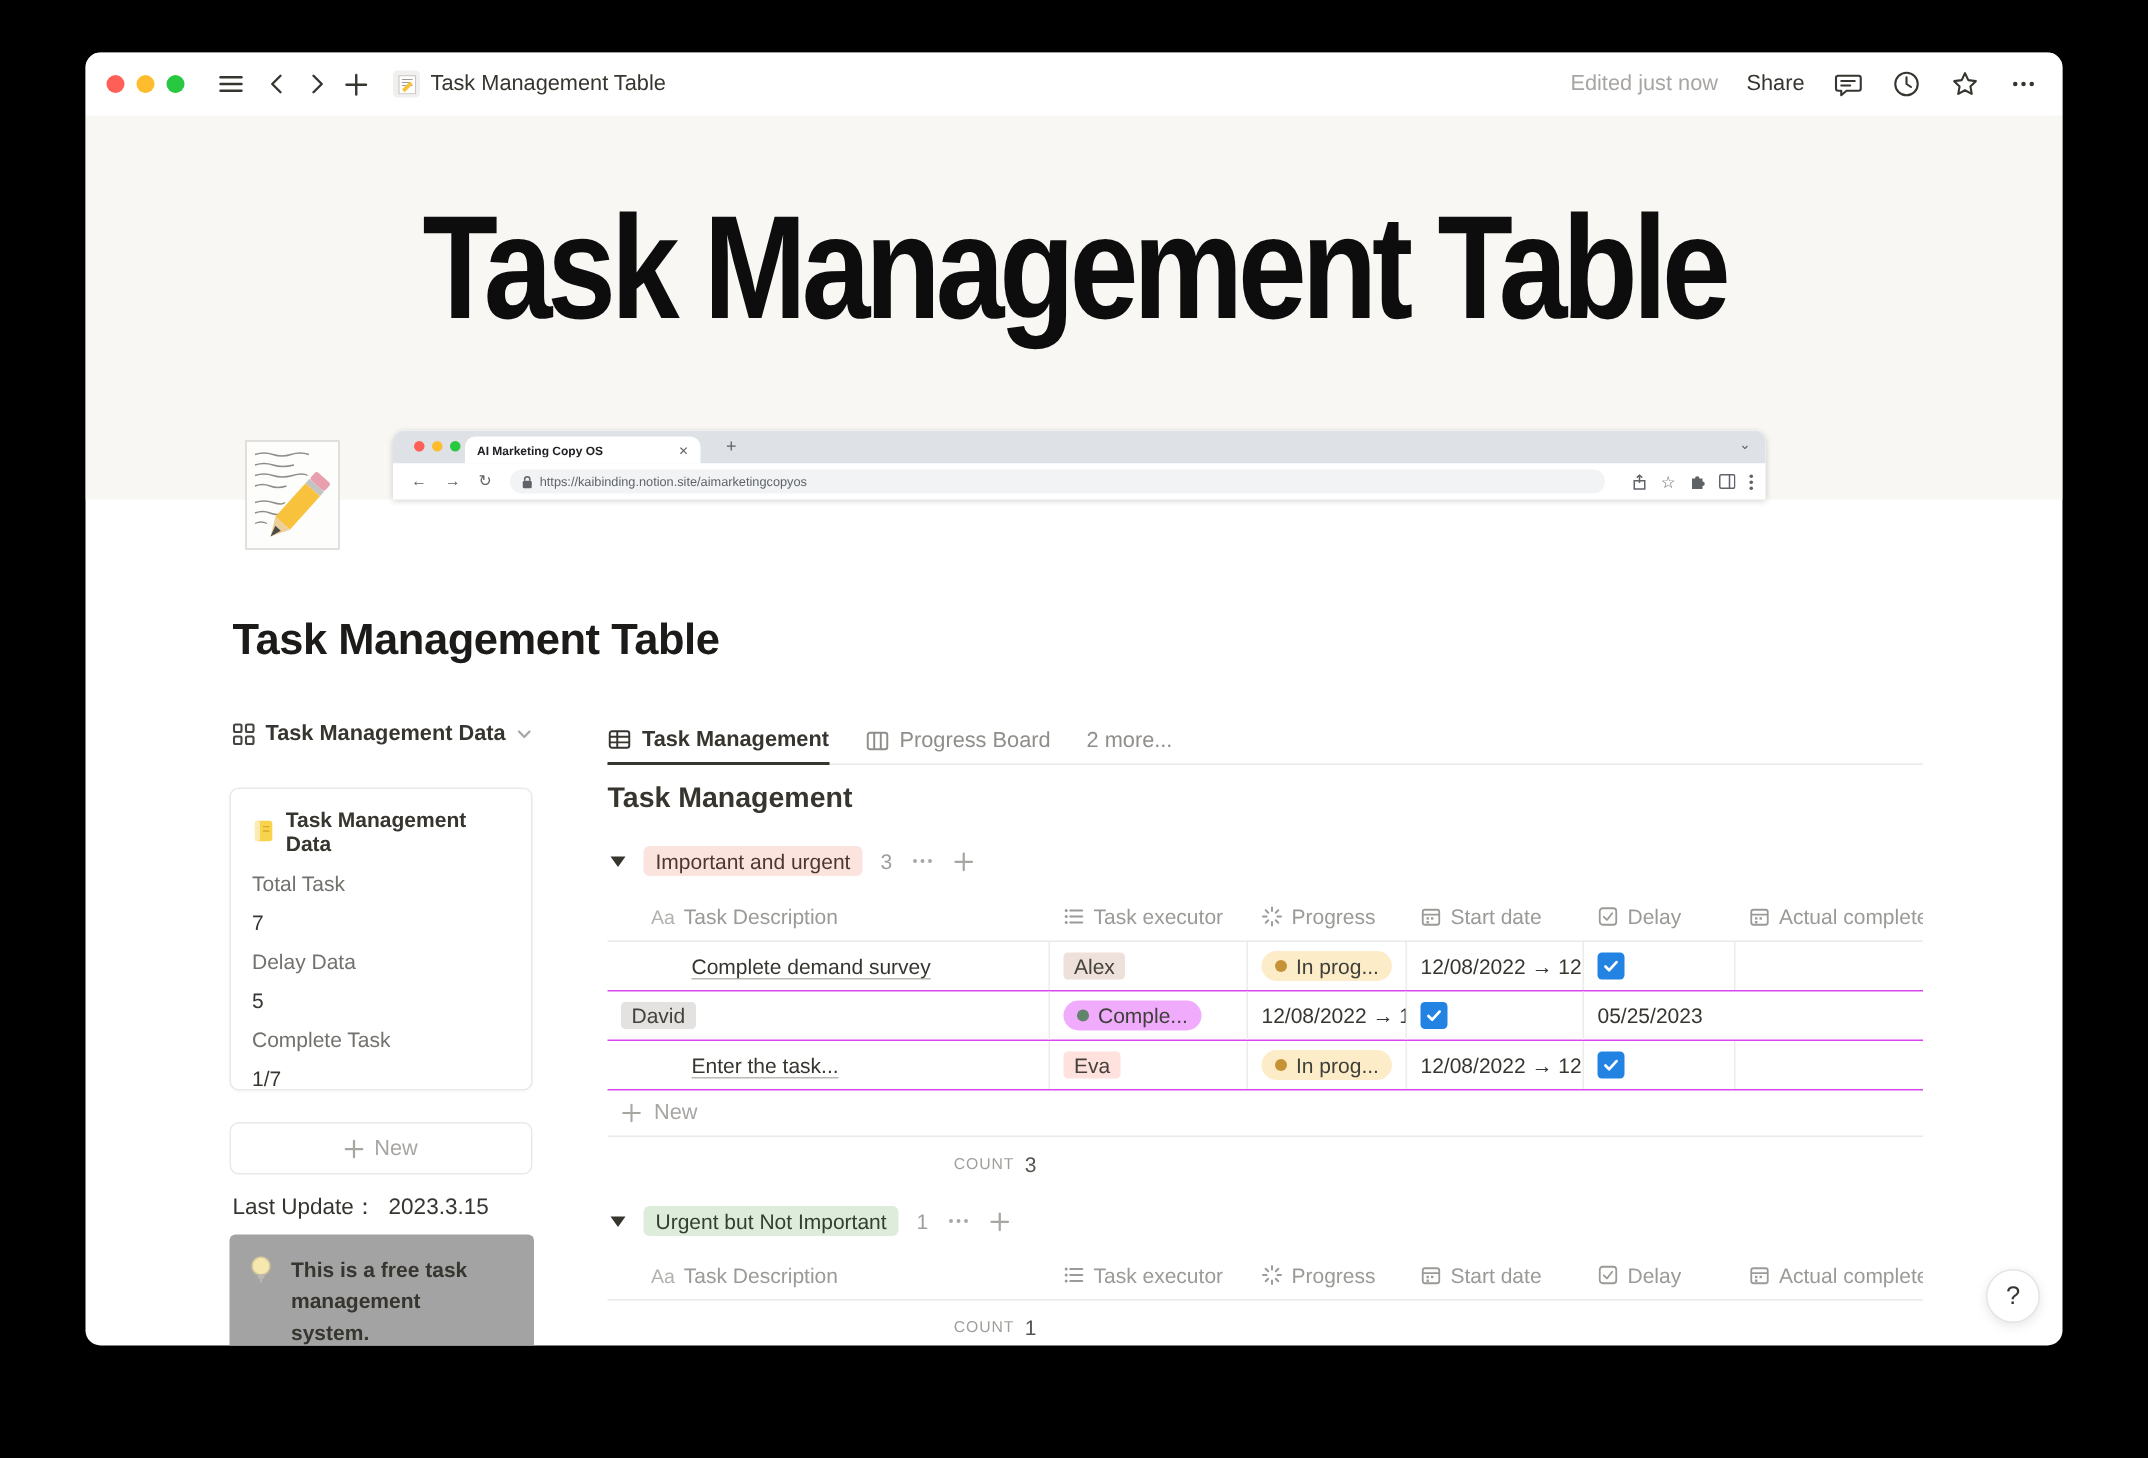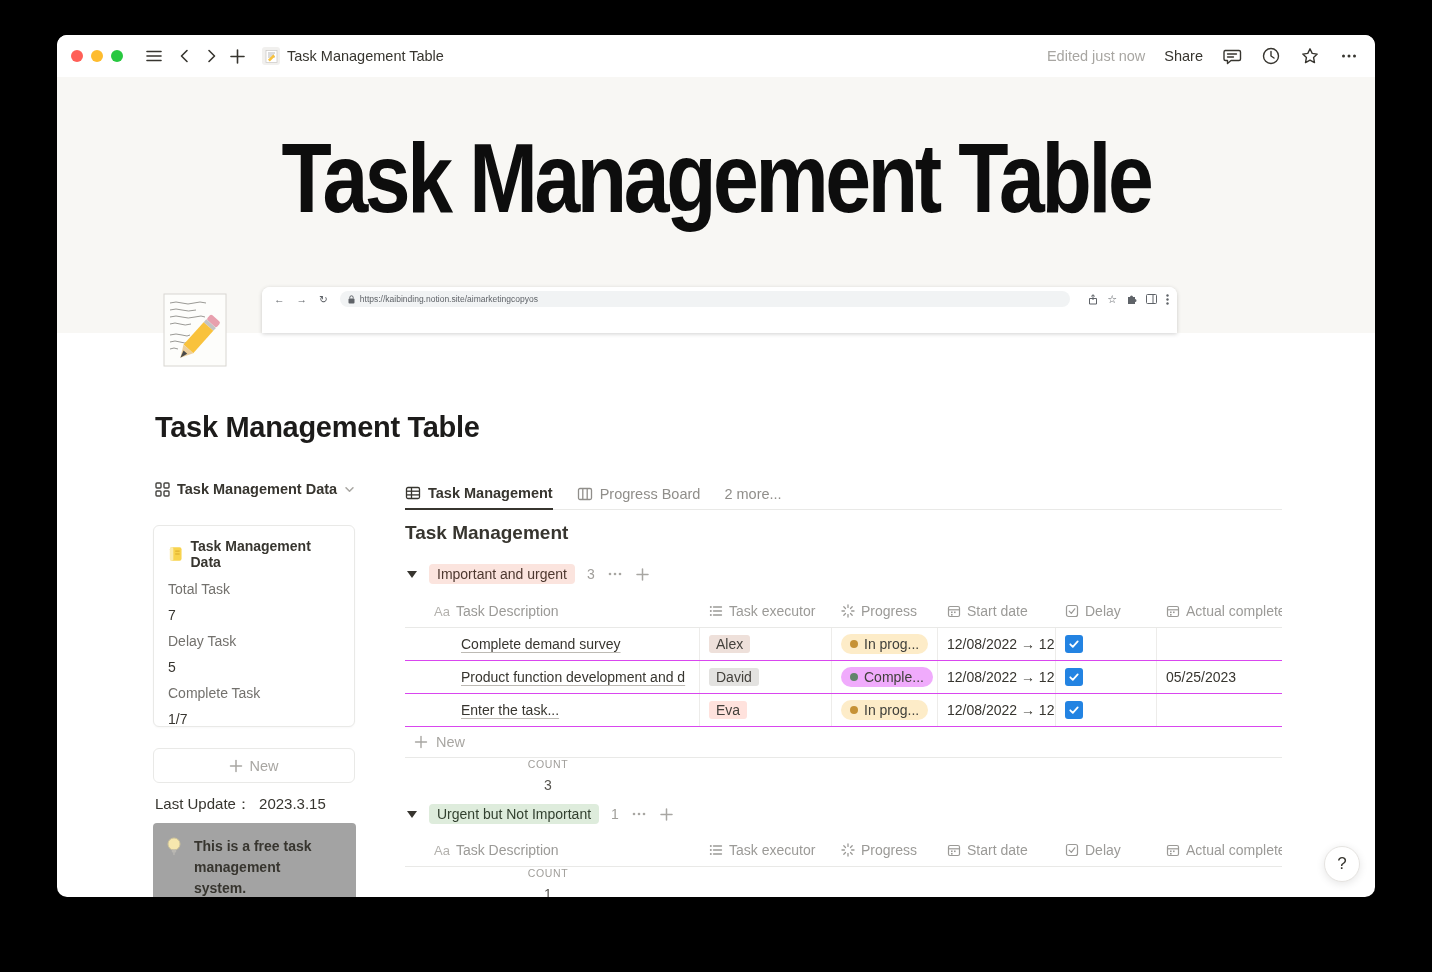--- a/index.html
+++ b/index.html
@@ -91,21 +91,21 @@
   .tag.red{background:#FFE2DD;}
   .pill{display:flex;align-items:center;gap:6px;font-size:14px;color:#40403B;padding:2px 9px;border-radius:11px;}
   .pill.yellow{background:#FDECC8;}
   .pill.green{background:#f0abfc;}
   .dot{width:8px;height:8px;border-radius:50%;flex:none;}
   .dot.yellow{background:#C69236;}
   .dot.green{background:#62846C;}
   .datecell{font-size:14px;color:#37352F;}
   .cbox{width:18px;height:18px;border-radius:3px;background:#2383E2;display:flex;align-items:center;justify-content:center;flex:none;}
   .newrow{display:flex;align-items:center;gap:8px;height:31px;border-bottom:1px solid #E9E9E7;color:#A8A6A2;font-size:14.5px;padding-left:9px;}
-  .countrow{height:35px;display:flex;align-items:center;justify-content:flex-end;width:295px;padding-right:9px;gap:7px;flex-direction:column;}
+  .countrow{height:35px;display:flex;align-items:center;justify-content:flex-end;width:295px;padding-right:9px;gap:7px;}
   .count-lbl{font-size:10.5px;letter-spacing:.6px;color:#A09E9A;}
   .count-val{font-size:14px;color:#55534E;}
 
   .help-btn{position:absolute;left:1267px;top:811px;width:36px;height:36px;border-radius:50%;background:#fff;border:1px solid #E6E4E1;box-shadow:0 2px 8px rgba(0,0,0,.1);display:flex;align-items:center;justify-content:center;font-size:17px;color:#37352F;}
 
   svg{display:block;}
 </style>
 </head>
 <body>
 
@@ -192,20 +192,31 @@
             </svg>
         </span>
       </div>
     </div>
 
     <div class="cover">
       <div class="hero">Task Management Table</div>
     </div>
 
     <div class="bmock">
+      <div class="bstrip">
+        <span class="bdot" style="left:14px;background:#FF5F57"></span>
+        <span class="bdot" style="left:26px;background:#FEBC2E"></span>
+        <span class="bdot" style="left:38px;background:#28C840"></span>
+        <div class="btab">
+          <span class="btab-title">AI Marketing Copy OS</span>
+          <span class="bx">✕</span>
+        </div>
+        <span class="bplus">+</span>
+        <span class="bchev">⌄</span>
+      </div>
       <div class="btool">
         <span class="bnav">←</span>
         <span class="bnav">→</span>
         <span class="bnav">↻</span>
         <div class="bpill">
           <svg width="7" height="9" viewBox="0 0 7 9">
               <rect x="0.5" y="3.5" width="6" height="5" rx="1" fill="#5F6368"></rect>
               <path d="M1.8 3.5 v-1 a1.7 1.7 0 0 1 3.4 0 v1" fill="none" stroke="#5F6368" stroke-width="1"></path>
             </svg>
           <span class="burl">https://kaibinding.notion.site/aimarketingcopyos</span>
@@ -281,21 +292,21 @@
         <svg width="16" height="16" viewBox="0 0 16 16">
             <rect x="2" y="1" width="12" height="14" rx="2" fill="#F8D34D"></rect>
             <rect x="2" y="1" width="3.5" height="14" rx="1.5" fill="#FBEBB0"></rect>
             <line x1="7.5" y1="5" x2="12" y2="5" stroke="#D9A826" stroke-width="1"></line>
             <line x1="7.5" y1="8" x2="12" y2="8" stroke="#D9A826" stroke-width="1"></line>
           </svg>
         <span>Task Management Data</span>
       </div>
       <div class="stat-label">Total Task</div>
       <div class="stat-value">7</div>
-      <div class="stat-label">Delay Task</div>
+      <div class="stat-label">Delay Data</div>
       <div class="stat-value">5</div>
       <div class="stat-label">Complete Task</div>
       <div class="stat-value">1/7</div>
     </div>
 
     <div class="new-btn">
       <svg width="14" height="14" viewBox="0 0 14 14">
           <g stroke="#A8A6A2" stroke-width="1.5" stroke-linecap="round">
             <line x1="7" y1="1.5" x2="7" y2="12.5"></line>
             <line x1="1.5" y1="7" x2="12.5" y2="7"></line>
@@ -455,23 +466,20 @@
             <span class="cbox">
               <svg width="12" height="12" viewBox="0 0 12 12">
                 <polyline points="2.3,6.3 4.8,8.8 9.7,3.4" fill="none" stroke="#fff" stroke-width="1.8" stroke-linecap="round" stroke-linejoin="round"></polyline>
               </svg>
             </span>
           </div>
         <div class="cell datecell"></div>
       </div>
 
       <div class="trow data">
-        <div class="cell desc-cell">
-            <span class="t">Product function development and d</span>
-          </div>
         <div class="cell">
             <span class="tag gray">David</span>
           </div>
         <div class="cell">
             <span class="pill green">
               <span class="dot green"></span>
               <span>Comple...</span>
             </span>
           </div>
         <div class="cell datecell">12/08/2022 → 12</div>

